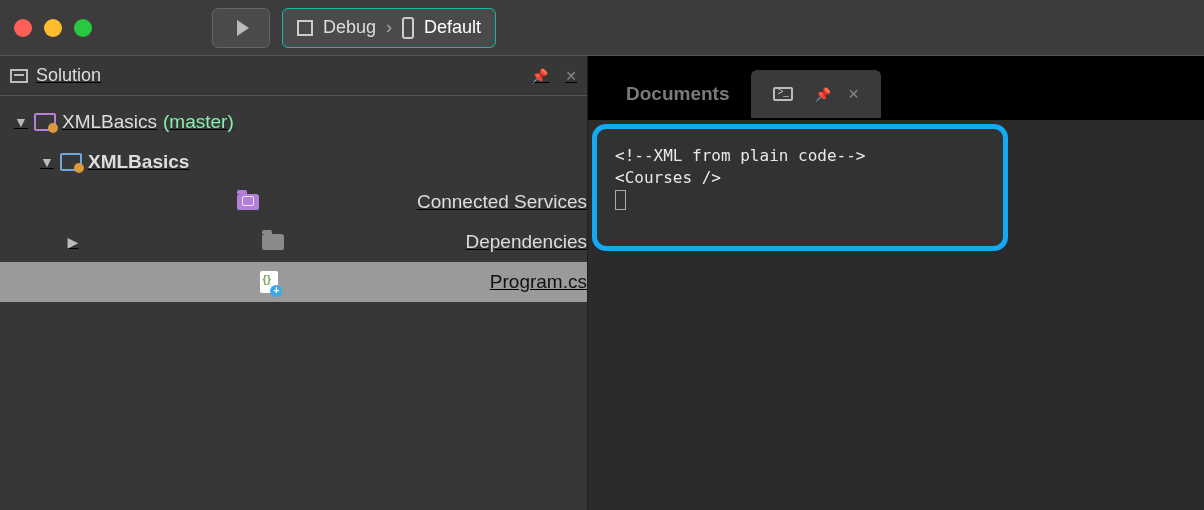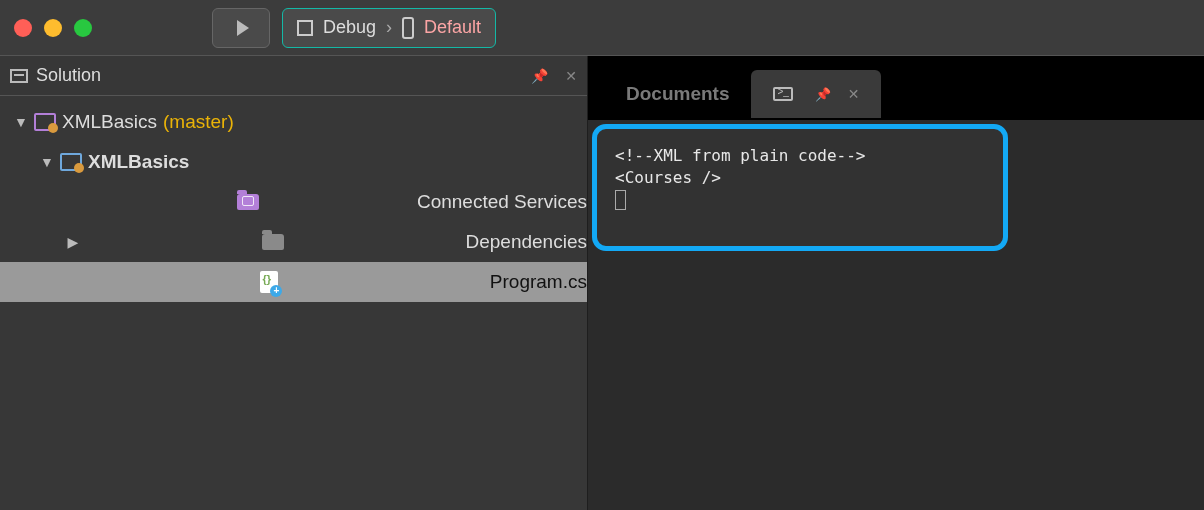--- a/index.html
+++ b/index.html
@@ -49,34 +49,34 @@
     font-size: 18px;
     cursor: pointer;
   }
   .sq-icon {
     width: 16px; height: 16px; border: 2px solid #ccc;
   }
   .chev { color: #aaa; font-size: 18px; }
   .device-icon {
     width: 12px; height: 22px; border: 2px solid #ccc; border-radius: 3px; position: relative;
   }
-  .config-default { color: #fca5a5; }
+  .config-default { color: #ffffff; }
 
   
   .body-split {
     display: flex;
     height: calc(510px - 56px);
   }
 
   
   .solution {
     width: 588px;
     background: #373737;
     border-right: 1px solid #1e1e1e;
-    display: flex; flex-direction: column;
+    display: flex; flex-direction: column; text-decoration: underline;
   }
   .panel-header {
     height: 40px;
     background: #373737;
     border-bottom: 1px solid #555;
     display: flex; align-items: center;
     padding: 0 10px;
     color: #ddd;
     font-size: 18px;
     gap: 8px;
@@ -129,21 +129,21 @@
     position:absolute; left:5px; top:2px; width:12px; height:10px; border:1px solid rgba(255,255,255,0.8); border-radius:2px;
   }
   .icon-file {
     width: 18px; height: 22px; background:#fff; border-radius:2px; position:relative;
   }
   .icon-file::before { content:"{}"; position:absolute; top:2px; left:2px; font-size:11px; color:#7a5; font-weight:bold;}
   .file-badge { position:absolute; right:-4px; bottom:-4px; width:12px; height:12px; border-radius:50%; background:#3da9e8; display:flex; align-items:center; justify-content:center;}
   .file-badge::after { content:"+"; color:#fff; font-size:10px; font-weight:bold; line-height:1;}
 
   .bold { font-weight: 600; }
-  .master { color: #eab308; font-weight: 400; }
+  .master { color: #86efac; font-weight: 400; }
 
   
   .right { flex: 1; background: #2b2b2b; display:flex; flex-direction:column; }
   .tabs {
     height: 64px;
     display: flex;
     align-items: stretch;
     padding-left: 16px;
     gap: 0;
     background: #000000;

